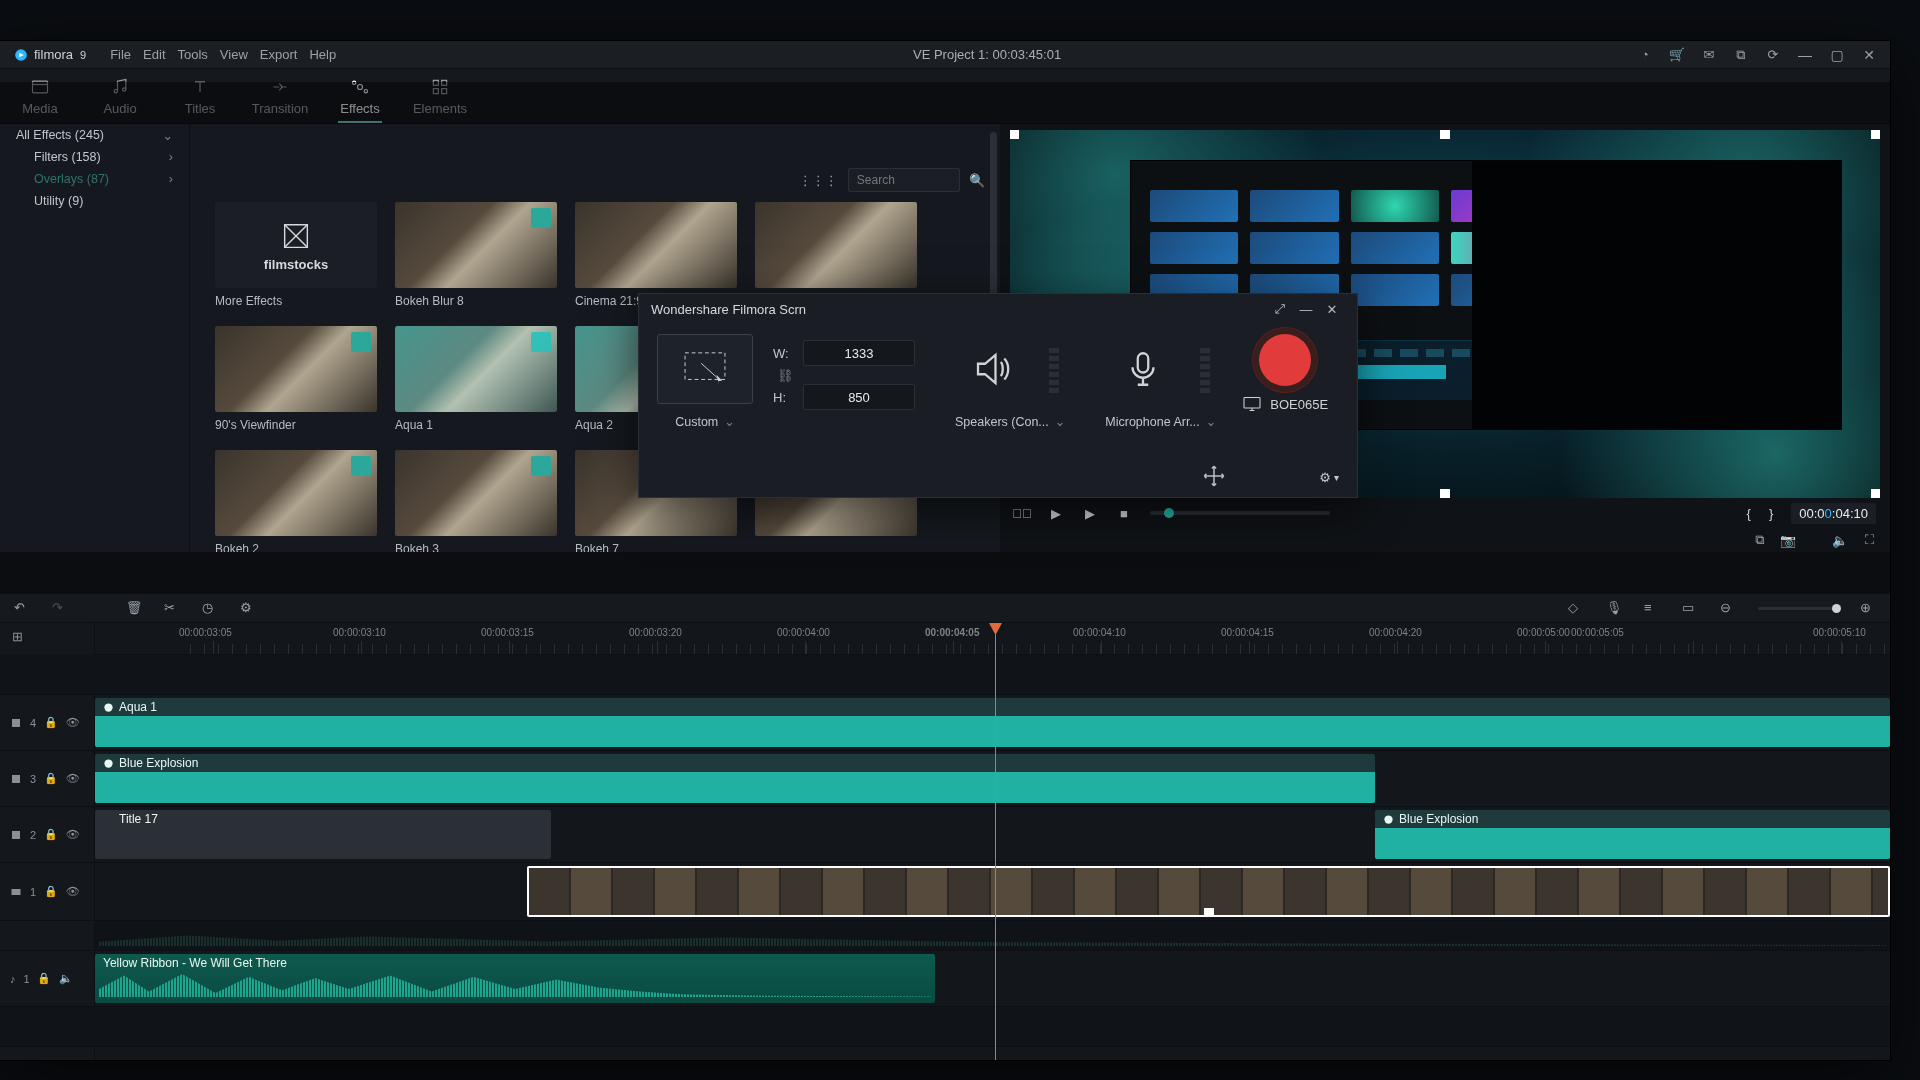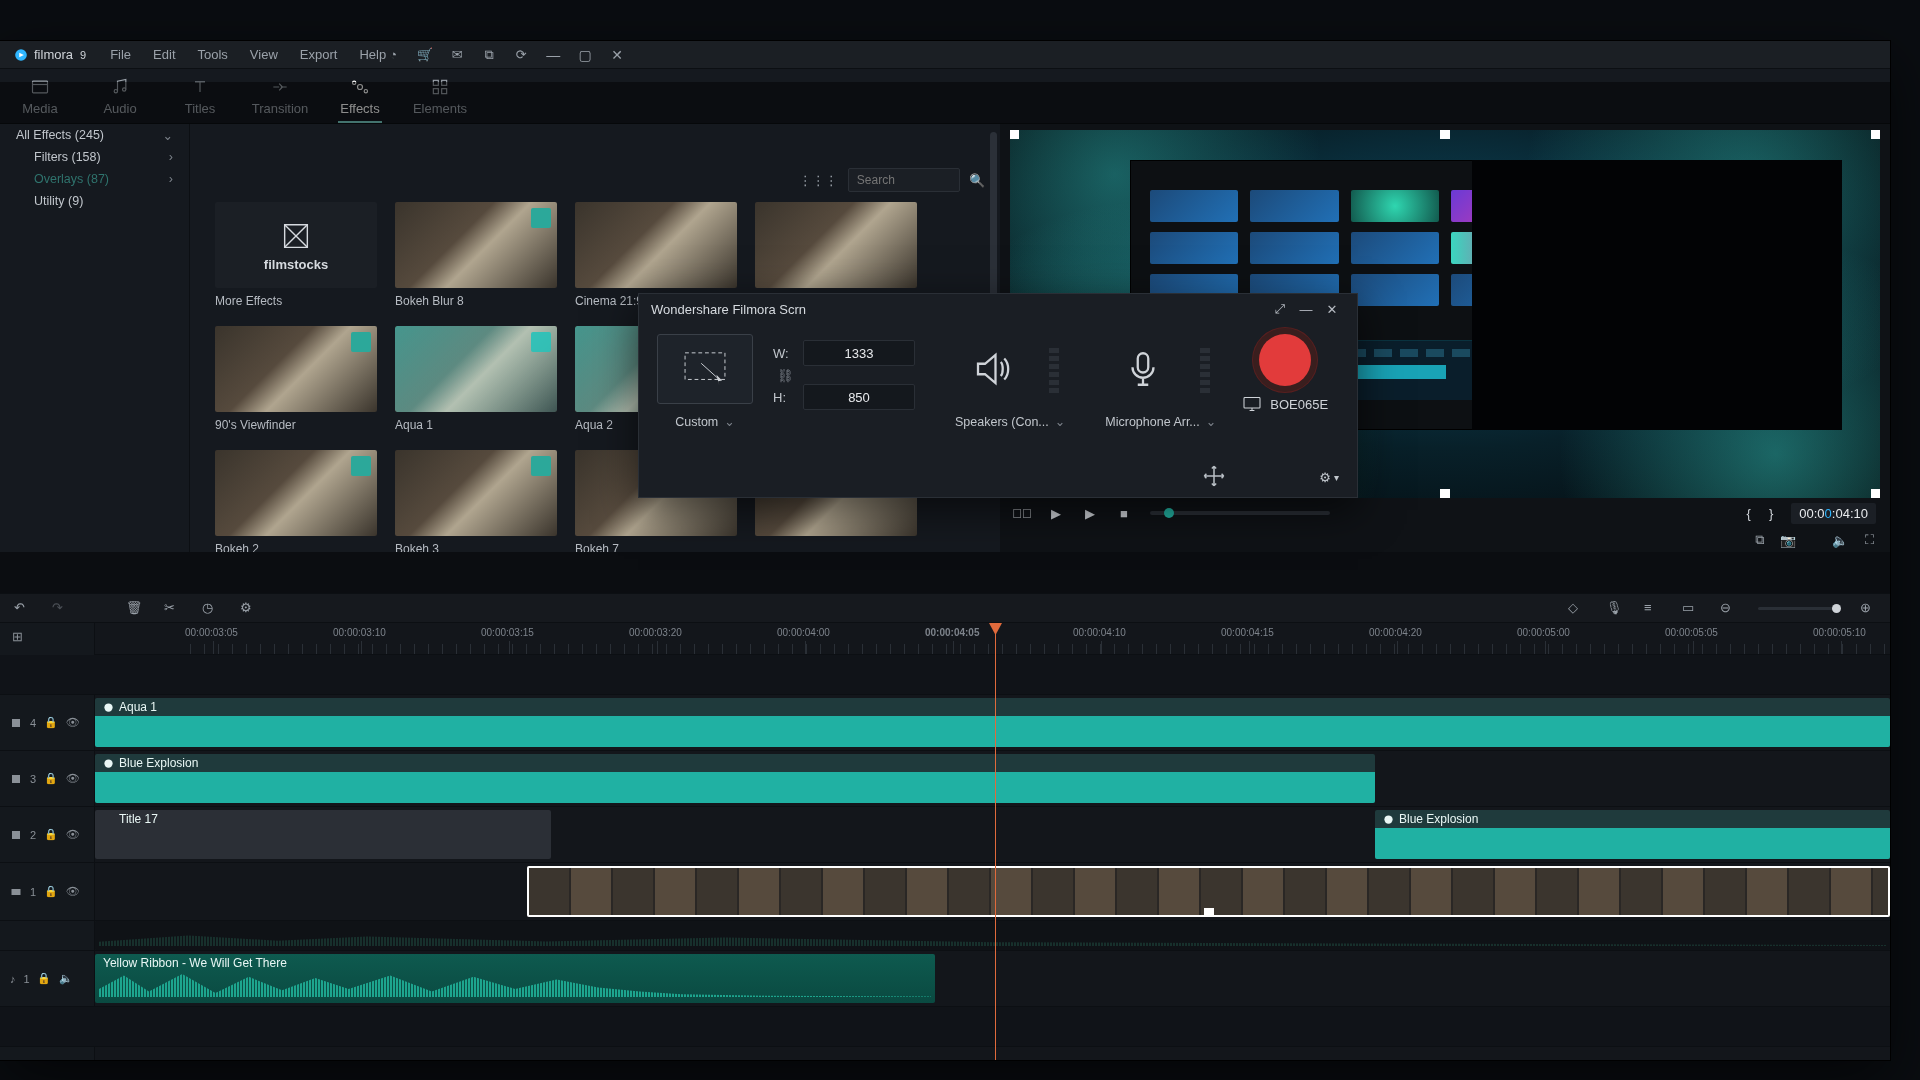--- a/index.html
+++ b/index.html
@@ -12,21 +12,21 @@
 .editor{
   position:absolute; left:0; top:41px; width:1890px; height:1019px;
   background:#15191f;
   box-shadow:0 0 0 1px #000, 0 20px 60px rgba(0,0,0,.6);
 }
 
 
 .titlebar{height:28px; display:flex; align-items:center; background:#1b1f24; border-bottom:1px solid #0c0f13; font-size:13px; color:#9aa1a9;}
 .titlebar .logo{padding:0 14px; display:flex; align-items:center; gap:6px; color:#cfd3d8;}
 .titlebar .logo svg{width:14px;height:14px;}
-.titlebar .menu{display:flex; gap:22px; padding-left:10px;align-items:flex-end;}
+.titlebar .menu{display:flex; gap:12px; padding-left:10px;align-items:flex-end;}
 .titlebar .menu span{cursor:pointer;}
 .titlebar .center{flex:1; text-align:center; color:#a9afb6;}
 .titlebar .right{display:flex; gap:18px; padding-right:14px; align-items:center;}
 .titlebar .right span{cursor:pointer;}
 .titlebar .wbtn{width:14px;height:14px;display:inline-flex;align-items:center;justify-content:center;}
 
 
 .ribbon{height:55px; display:flex; align-items:stretch; border-bottom:1px solid #0c0f13; background:#15191f;}
 .rtab{width:80px; display:flex; flex-direction:column; align-items:center; justify-content:center; gap:4px; cursor:pointer; color:#9aa1a9; position:relative;}
 .rtab svg{width:20px;height:20px;stroke:#9aa1a9;fill:none;stroke-width:1.4;}
@@ -190,20 +190,21 @@
         <span style="font-size:11px;margin-left:1px;color:#cfd3d8;">9</span>
     </div>
     <div class="menu">
       <span>File</span>
       <span>Edit</span>
       <span>Tools</span>
       <span>View</span>
       <span>Export</span>
       <span>Help</span>
     </div>
+    <div class="center">VE Project 1:   00:03:45:01</div>
     <div class="right">
       <span class="wbtn">◔</span>
       <span class="wbtn">🛒</span>
       <span class="wbtn">✉</span>
       <span class="wbtn">⧉</span>
       <span class="wbtn">⟳</span>
       <span class="wbtn winctl">—</span>
       <span class="wbtn winctl">▢</span>
       <span class="wbtn winctl">✕</span>
     </div>
@@ -464,41 +465,41 @@
       </div>
     <span class="tbtn">⊕</span>
   </div>
 
   <div class="timeline">
     <div class="gutter">
       <div style="position:absolute;left:12px;top:6px;color:#8a9097">⊞</div>
     </div>
     <div class="ruler">
       <div class="minor"></div>
-    <span class="tick" style="left: 90px;">00:00:03:05</span>
+    <span class="tick" style="left: 84px;">00:00:03:05</span>
         <div class="tline" style="left: 118px;"></div>
         <span class="tick" style="left: 238px;">00:00:03:10</span>
         <div class="tline" style="left: 266px;"></div>
         <span class="tick" style="left: 386px;">00:00:03:15</span>
         <div class="tline" style="left: 414px;"></div>
         <span class="tick" style="left: 534px;">00:00:03:20</span>
         <div class="tline" style="left: 562px;"></div>
         <span class="tick" style="left: 682px;">00:00:04:00</span>
         <div class="tline" style="left: 710px;"></div>
         <span class="tick" style="left: 830px; font-weight: bold;">00:00:04:05</span>
         <div class="tline" style="left: 858px;"></div>
         <span class="tick" style="left: 978px;">00:00:04:10</span>
         <div class="tline" style="left: 1006px;"></div>
         <span class="tick" style="left: 1126px;">00:00:04:15</span>
         <div class="tline" style="left: 1154px;"></div>
         <span class="tick" style="left: 1274px;">00:00:04:20</span>
         <div class="tline" style="left: 1302px;"></div>
         <span class="tick" style="left: 1422px;">00:00:05:00</span>
         <div class="tline" style="left: 1450px;"></div>
-        <span class="tick" style="left: 1570px;">00:00:05:05</span>
+        <span class="tick" style="left: 1476px;">00:00:05:05</span>
         <div class="tline" style="left: 1598px;"></div>
         <span class="tick" style="left: 1718px;">00:00:05:10</span>
         <div class="tline" style="left: 1746px;"></div>
       </div>
     <div class="playhead" style="left:995px"></div>
 
     <div class="tracks">
 
       <div class="track" style="height:40px;background:#101318">
           <div class="head"></div>

